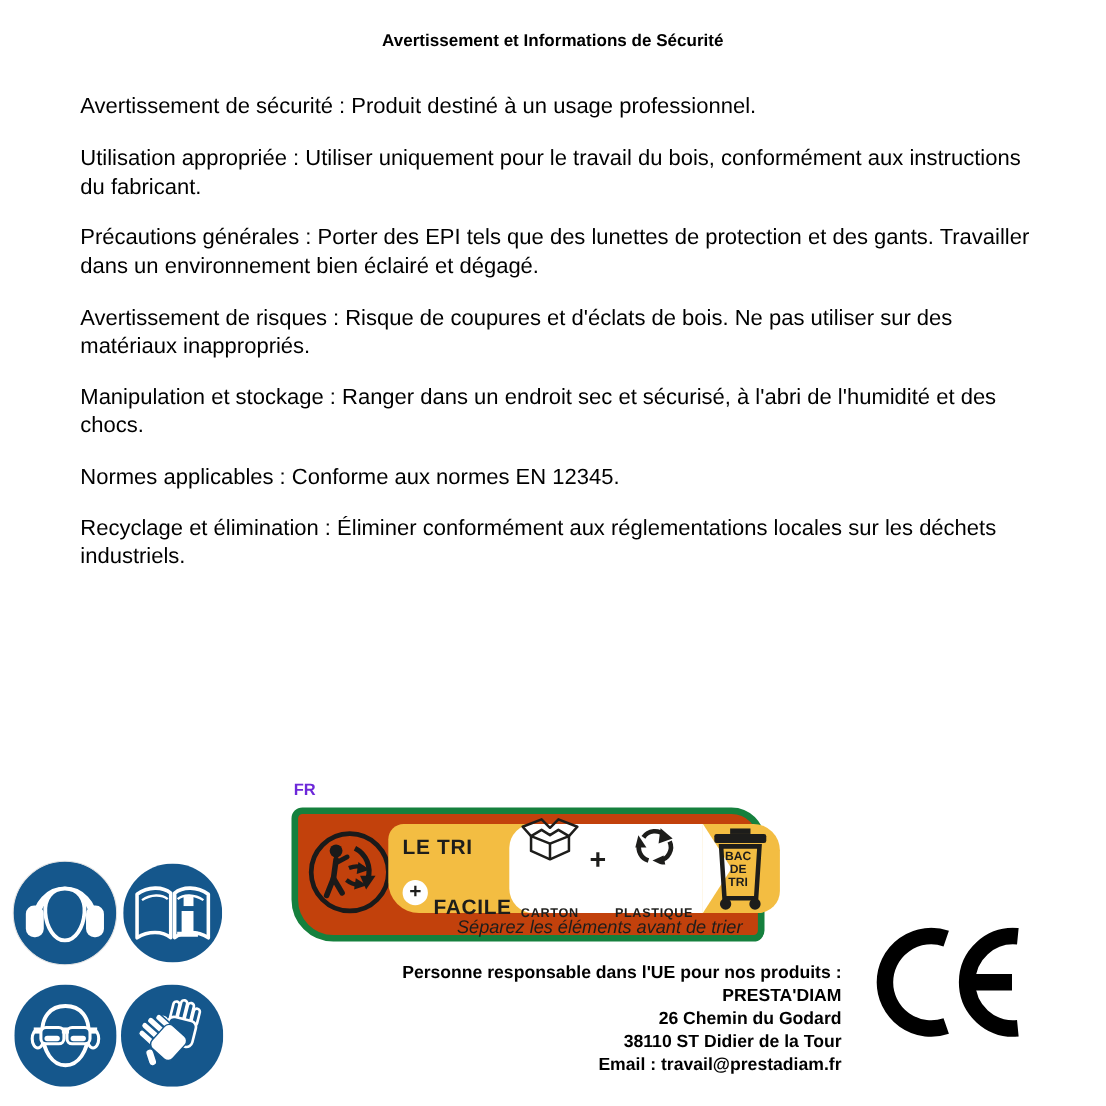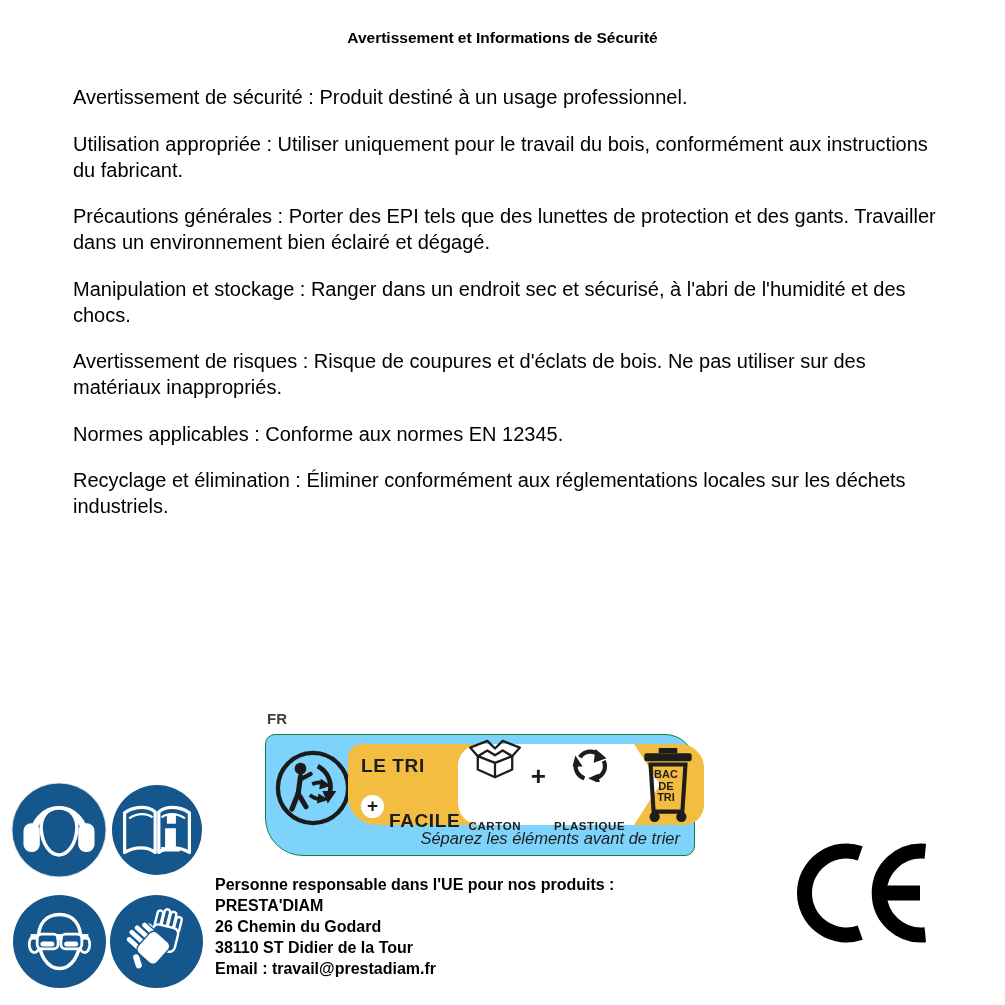--- a/index.html
+++ b/index.html
@@ -10,23 +10,23 @@
              font-size:15.5px;font-weight:700;}
 
   .body-text{position:absolute;left:73px;top:84px;width:872px;
              font-size:20px;line-height:26px;}
   .body-text p{margin:0 0 20.5px 0;}
 
   
   .picto{position:absolute;}
 
   
-  .fr-code{position:absolute;left:267px;top:710px;font-size:15px;font-weight:700;color:#404040;}
-  .tri-box{position:absolute;left:265px;top:734px;width:430px;height:122px;background:#7dd3fc;
-           border:1px solid #15803d;border-radius:10px 30px 10px 38px;box-sizing:border-box;}
+  .fr-code{position:absolute;left:267px;top:710px;font-size:15px;font-weight:700;color:#6d28d9;}
+  .tri-box{position:absolute;left:265px;top:734px;width:430px;height:122px;background:#c2410c;
+           border:6px solid #15803d;border-radius:10px 30px 10px 38px;box-sizing:border-box;}
   .triman{position:absolute;left:8px;top:14px;}
   .tri-yellow{position:absolute;left:82px;top:9px;width:356px;height:81px;
               background:#F3BD42;border-radius:14px 24px 20px 28px;}
   .tri-headline{position:absolute;left:13px;top:11px;color:#1D1D1B;font-weight:700;}
   .tri-headline .l1{font-size:19px;letter-spacing:0.6px;}
   .tri-headline .l2{display:flex;align-items:center;gap:5px;margin-top:3px;}
   .plus-circle{width:23px;height:23px;border-radius:50%;background:#fff;display:flex;
                align-items:center;justify-content:center;font-size:19px;font-weight:700;color:#1D1D1B;}
   .tri-headline .word2{font-size:19px;letter-spacing:0.6px;margin-top:30px;}
   .white-zone{position:absolute;left:110px;top:0;width:176px;height:81px;background:#fff;
@@ -35,39 +35,39 @@
                clip-path:polygon(0 0,100% 50%,0 100%);}
   .mat-col{display:flex;flex-direction:column;align-items:center;gap:32px;}
   .mat-label{font-size:11.5px;font-weight:700;letter-spacing:0.6px;color:#1D1D1B;margin-top:2px;}
   .mat-plus{font-size:26px;font-weight:700;color:#1D1D1B;margin:0 1px 16px 1px;}
   .bin{position:absolute;left:294px;top:4px;width:52px;height:76px;}
   .bin-text{position:absolute;left:0;right:4px;top:21px;text-align:center;
             font-size:11px;line-height:11.5px;font-weight:700;color:#1D1D1B;}
   .tri-instruction{position:absolute;right:14px;top:94px;font-size:16.5px;font-style:italic;
                    font-weight:500;color:#1D1D1B;}
 
-  .address-block{position:absolute;left:215px;top:874px;width:550px;text-align:left;
+  .address-block{position:absolute;left:215px;top:874px;width:550px;text-align:right;
                  font-size:16px;font-weight:700;line-height:21px;}
   .address-block div{white-space:nowrap;}
 
   .ce-mark{position:absolute;left:795px;top:843px;}
 </style>
 </head>
 <body>
 
 <div class="canvas">
 
   <div class="doc-title">Avertissement et Informations de Sécurité</div>
 
   <div class="body-text">
     <p>Avertissement de sécurité : Produit destiné à un usage professionnel.</p>
     <p>Utilisation appropriée : Utiliser uniquement pour le travail du bois, conformément aux instructions du fabricant.</p>
     <p>Précautions générales : Porter des EPI tels que des lunettes de protection et des gants. Travailler dans un environnement bien éclairé et dégagé.</p>
+    <p>Avertissement de risques : Risque de coupures et d'éclats de bois. Ne pas utiliser sur des matériaux inappropriés.</p>
     <p>Manipulation et stockage : Ranger dans un endroit sec et sécurisé, à l'abri de l'humidité et des chocs.</p>
-    <p>Avertissement de risques : Risque de coupures et d'éclats de bois. Ne pas utiliser sur des matériaux inappropriés.</p>
     <p>Normes applicables : Conforme aux normes EN 12345.</p>
     <p>Recyclage et élimination : Éliminer conformément aux réglementations locales sur les déchets industriels.</p>
   </div>
 
   <div class="picto" style="left:11px;top:782px;">
     <svg width="96" height="96" viewBox="0 0 100 100">
       <circle cx="50" cy="50" r="49" fill="#15578C" stroke="#e2e2e2" stroke-width="1"></circle>
       <path d="M23,58 a27,29 0 0 1 54,0" fill="none" stroke="#fff" stroke-width="8"></path>
       <path d="M27,58 a23,25 0 0 1 46,0" fill="none" stroke="#15578C" stroke-width="2.2"></path>
       <rect x="13" y="43" width="17" height="30" rx="8" fill="#fff"></rect>

